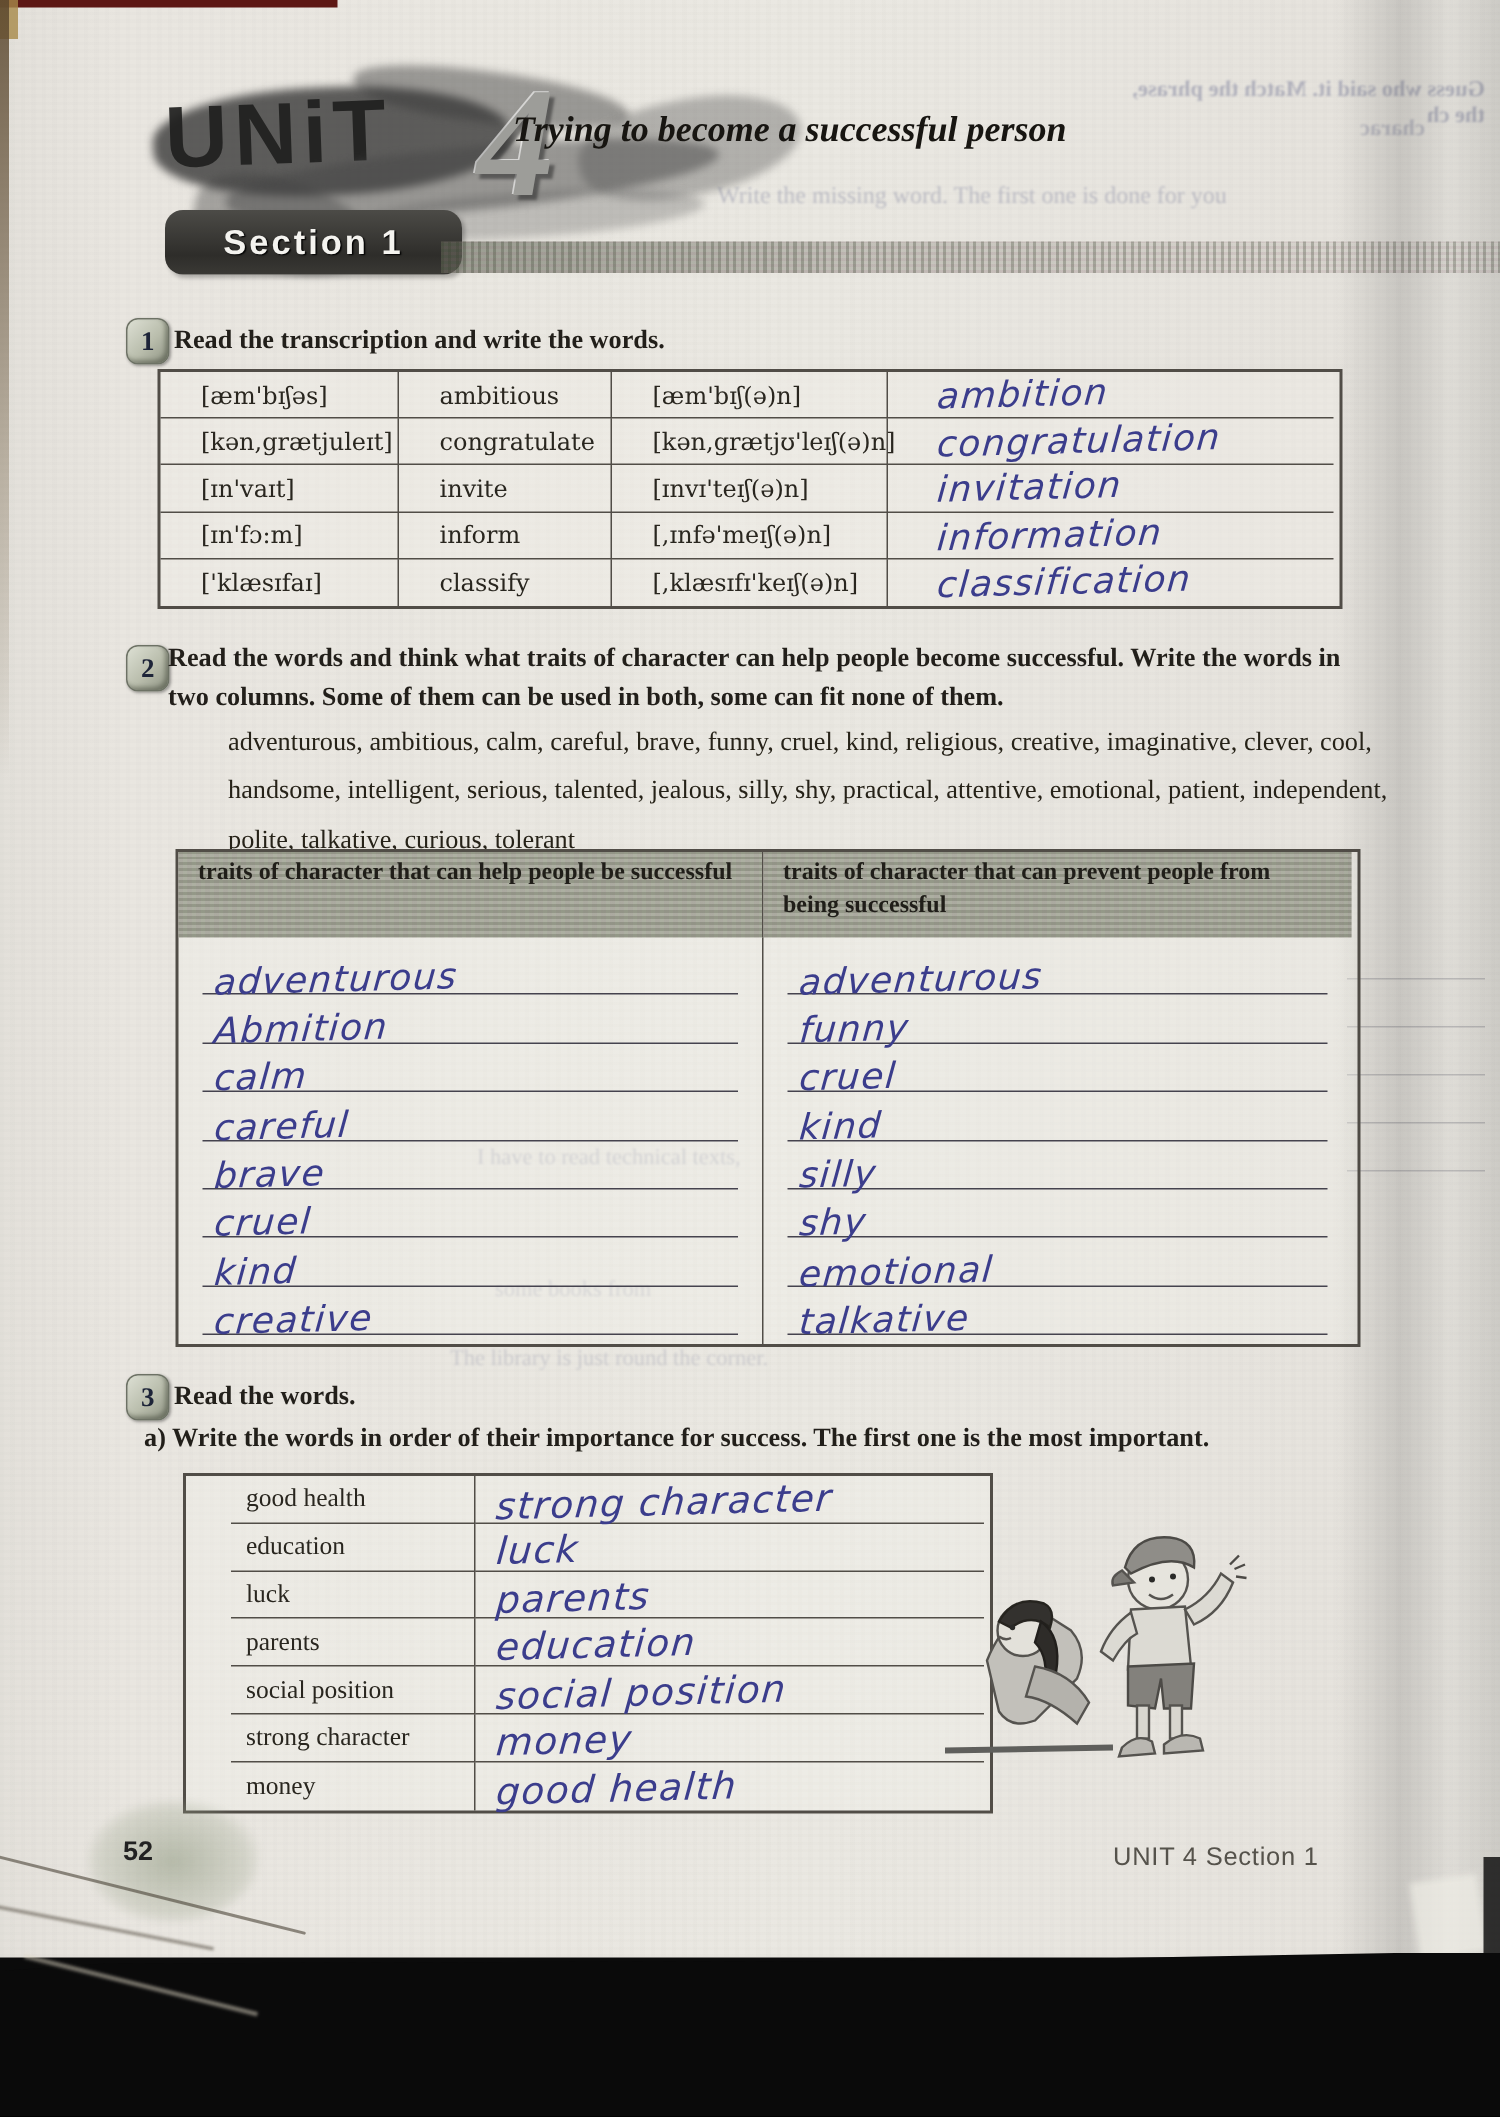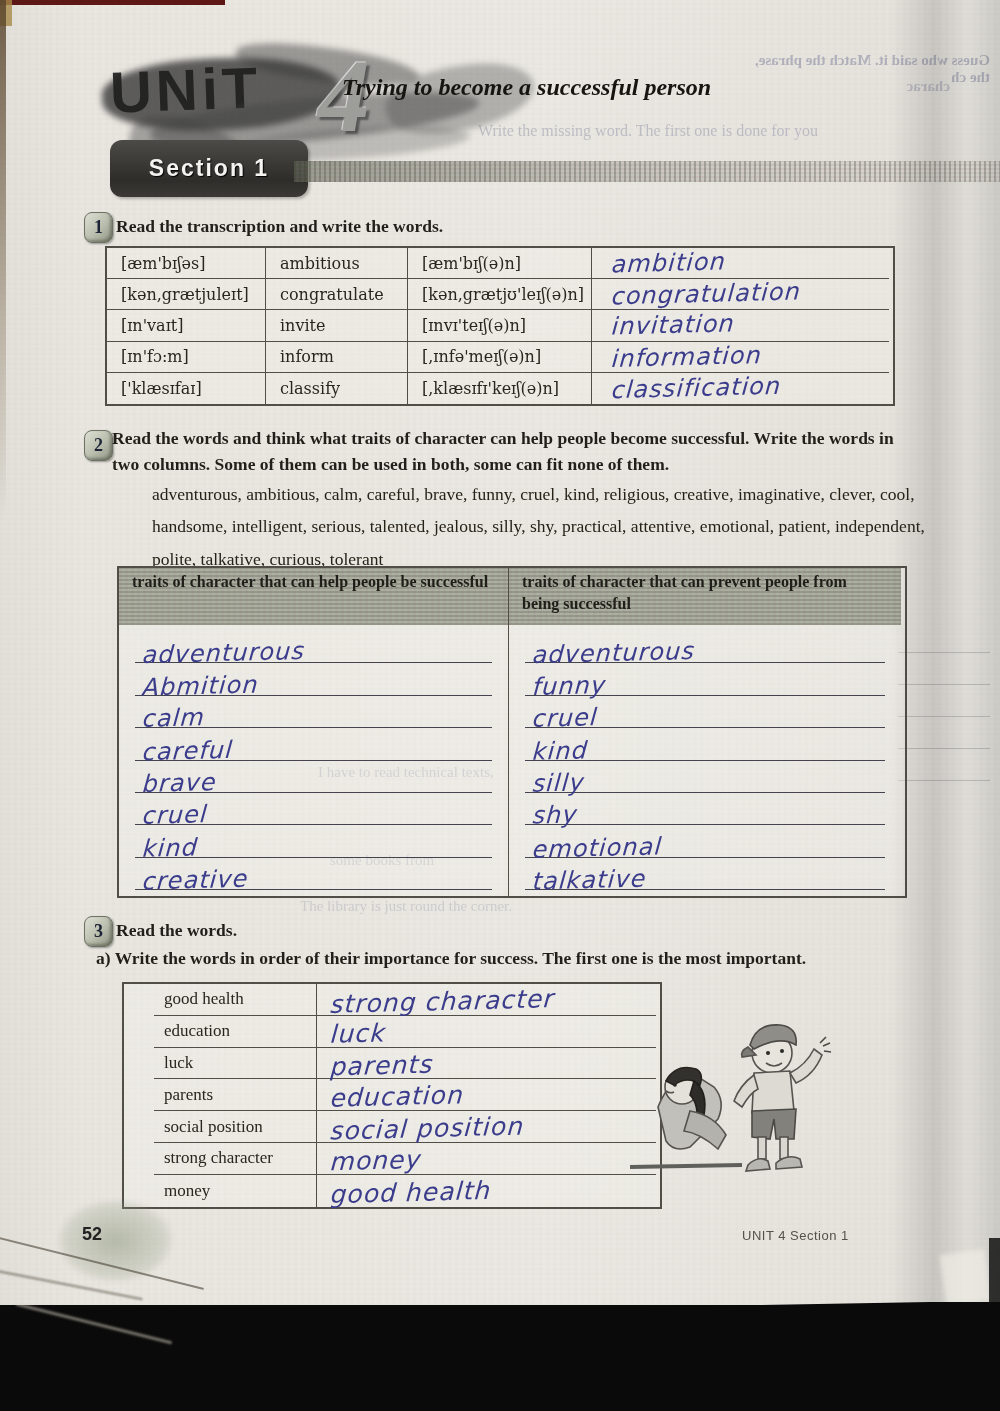--- a/index.html
+++ b/index.html
@@ -26,21 +26,21 @@
   .sm5{left:240px;top:128px;width:230px;height:30px;background:rgba(95,95,95,.32);transform:rotate(-4deg);}
   .sm6{left:128px;top:120px;width:120px;height:60px;background:rgba(60,60,60,.4);transform:rotate(14deg);}
   #unit-label{position:absolute;left:110px;top:56px;font-family:"Liberation Sans",sans-serif;
     font-weight:bold;font-size:58px;letter-spacing:4px;color:#20201f;transform:rotate(-2deg);opacity:.92;}
   #unit-number{position:absolute;left:318px;top:36px;font-family:"Liberation Serif",serif;
     font-style:italic;font-weight:bold;font-size:104px;color:#9d9d99;
     text-shadow:3px 3px 2px rgba(40,40,40,.55), -1px -1px 0 rgba(255,255,255,.6);}
   #page-title{position:absolute;left:342px;top:74px;width:560px;
     font-family:"Liberation Serif",serif;font-style:italic;font-weight:bold;
     font-size:24px;color:#171511;}
-  #section-banner{position:absolute;left:110px;top:140px;width:198px;height:57px;border-radius:12px;
+  #section-banner{position:absolute;left:110px;top:140px;width:198px;height:43px;border-radius:12px;
     background:linear-gradient(180deg,#4c4b47 0%,#2e2d2a 70%,#3a3935 100%);
     display:flex;align-items:center;justify-content:center;
     box-shadow:2px 2px 3px rgba(0,0,0,.25);}
   #section-banner span{font-family:"Liberation Sans",sans-serif;font-weight:bold;font-size:23px;
     letter-spacing:2px;color:#f4f3ef;text-shadow:1px 1px 1px #000;}
   #section-strip{position:absolute;left:294px;top:161px;width:706px;height:21px;
     background:linear-gradient(90deg,rgba(100,106,90,.6),rgba(135,133,122,.38) 40%,rgba(165,161,150,.25) 75%,rgba(185,181,170,.16));}
   #section-strip:after{content:"";position:absolute;inset:0;
     background:repeating-linear-gradient(90deg,rgba(55,65,45,.28) 0 2px,transparent 2px 5px),
                repeating-linear-gradient(0deg,rgba(150,90,120,.10) 0 2px,transparent 2px 4px);}
@@ -51,21 +51,21 @@
     box-shadow:inset -2px -2px 3px rgba(60,65,50,.45), 1px 1px 2px rgba(0,0,0,.35);
     display:flex;align-items:center;justify-content:center;
     font-family:"Liberation Serif",serif;font-weight:bold;font-size:18px;color:#1d2438;}
   .instr{position:absolute;font-family:"Liberation Serif",serif;font-weight:bold;
     font-size:17.5px;color:#221f1a;line-height:1.5;}
   
   #t1{position:absolute;left:105px;top:246px;width:786px;border:2px solid #514d47;
     display:grid;grid-template-columns:159px 142px 184px 297px;grid-auto-rows:31.2px;background:rgba(244,242,236,.35);}
   #t1 .c{border-right:1.5px solid #514d47;border-bottom:1.5px solid #514d47;
     font-family:"DejaVu Serif",serif;font-size:16px;color:#29261f;
-    display:flex;align-items:center;padding-left:14px;white-space:nowrap;overflow:visible;}
+    display:flex;align-items:center;padding-left:27px;white-space:nowrap;overflow:visible;}
   #t1 .c.lastcol{border-right:none;}
   #t1 .c.lastrow{border-bottom:none;}
   
   .hw{font-family:"DejaVu Sans",sans-serif;font-style:italic;color:#3b3d8c;
     transform:skewX(-6deg) rotate(-1.5deg);display:inline-block;letter-spacing:1px;white-space:nowrap;}
   #t1 .hw{font-size:24px;padding-left:6px;}
   
   #word-list{position:absolute;left:108px;top:478px;width:800px;
     font-family:"Liberation Serif",serif;font-size:17.5px;color:#262218;line-height:1.85;margin-left:44px;}
   #t2{position:absolute;left:117px;top:566px;width:786px;border:2px solid #514d47;background:rgba(246,244,238,.3);}
@@ -94,21 +94,21 @@
   .ghost{position:absolute;font-family:"Liberation Serif",serif;color:#5a5f86;pointer-events:none;filter:blur(.6px);}
   .mirror{transform:scaleX(-1);}
   .ghost-line{position:absolute;height:1px;background:rgba(90,90,105,.28);}
   
   #pagenum-blob{position:absolute;left:58px;top:1200px;width:115px;height:82px;border-radius:50% 45% 55% 50%;
     background:radial-gradient(ellipse at center,rgba(140,150,125,.55),rgba(150,160,135,.25) 60%,transparent 75%);
     filter:blur(2px);}
   #page-number{position:absolute;left:82px;top:1224px;font-family:"Liberation Sans",sans-serif;
     font-weight:bold;font-size:18px;color:#222;}
   #footer-label{position:absolute;left:742px;top:1228px;font-family:"Liberation Sans",sans-serif;
-    font-size:13px;letter-spacing:.5px;color:#55524b;}
+    font-size:17px;letter-spacing:.5px;color:#55524b;}
   
   #black-band{position:absolute;left:0;top:1302px;width:1000px;height:109px;background:#0a0a0a;
     clip-path:polygon(0 12px,7% 7px,65% 5px,93% 0,100% 0,100% 109px,0 109px);}
   .fold{position:absolute;background:rgba(60,52,40,.55);height:2px;border-radius:2px;}
   .fold1{left:-8px;top:1262px;width:215px;transform:rotate(14deg);}
   .fold2{left:-6px;top:1284px;width:150px;transform:rotate(11deg);filter:blur(1px);}
   .streak{position:absolute;left:14px;top:1322px;width:160px;height:3px;background:rgba(225,218,200,.5);
     transform:rotate(14deg);filter:blur(1px);}
   .right-notch{position:absolute;right:0;top:1238px;width:11px;height:70px;background:rgba(18,18,18,.85);}
   .curl{position:absolute;right:12px;top:1252px;width:45px;height:52px;background:rgba(240,238,230,.65);

